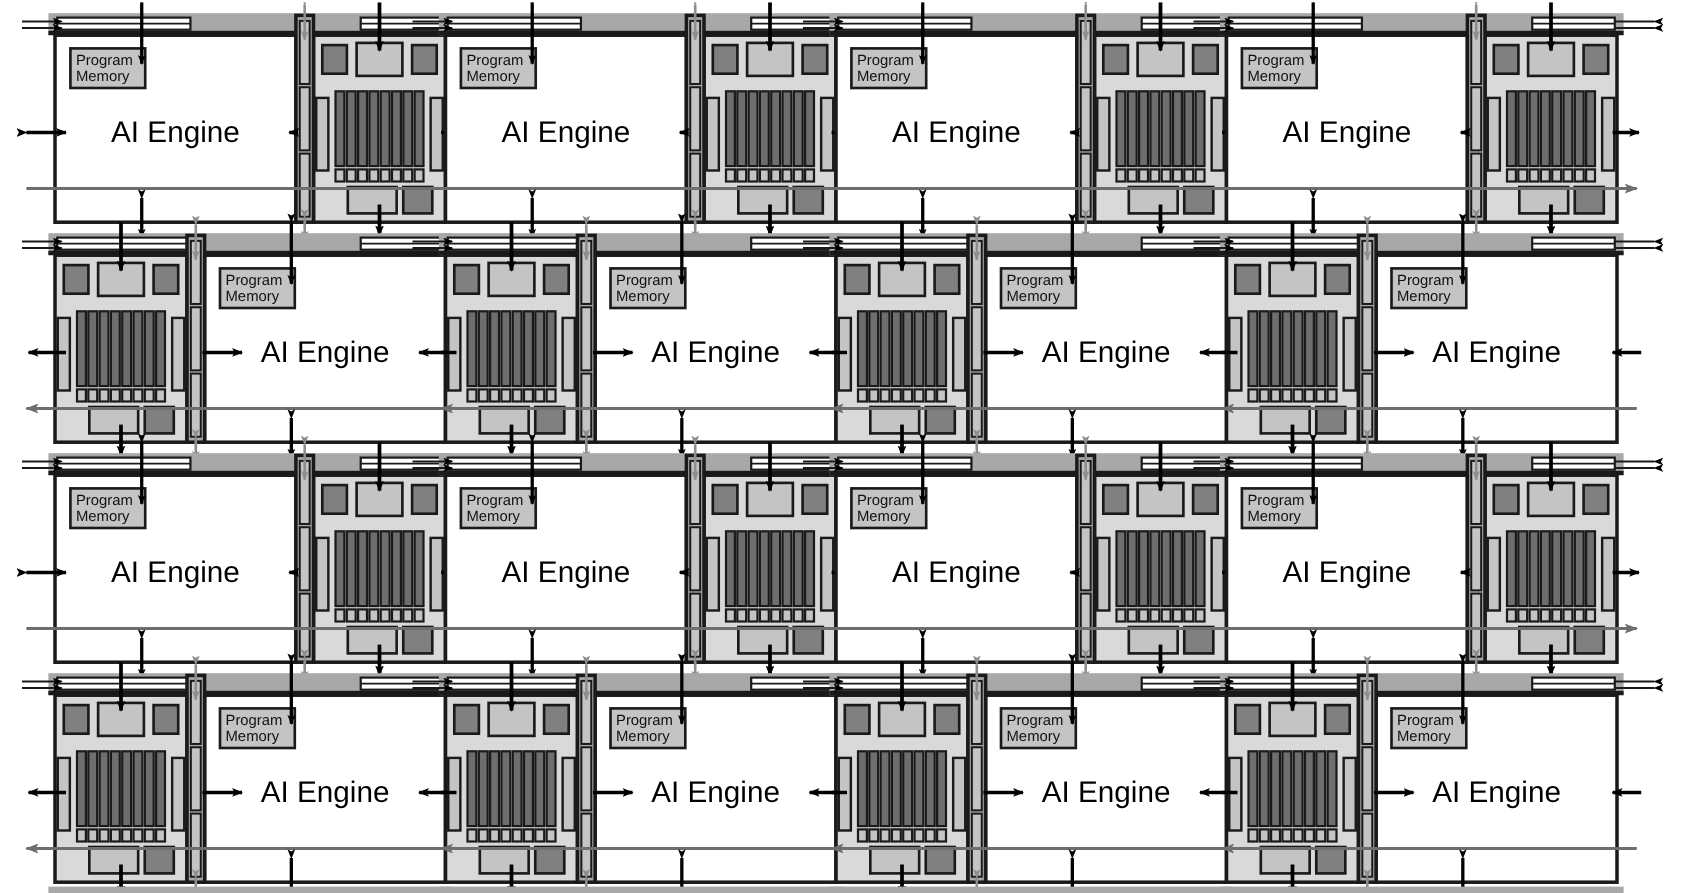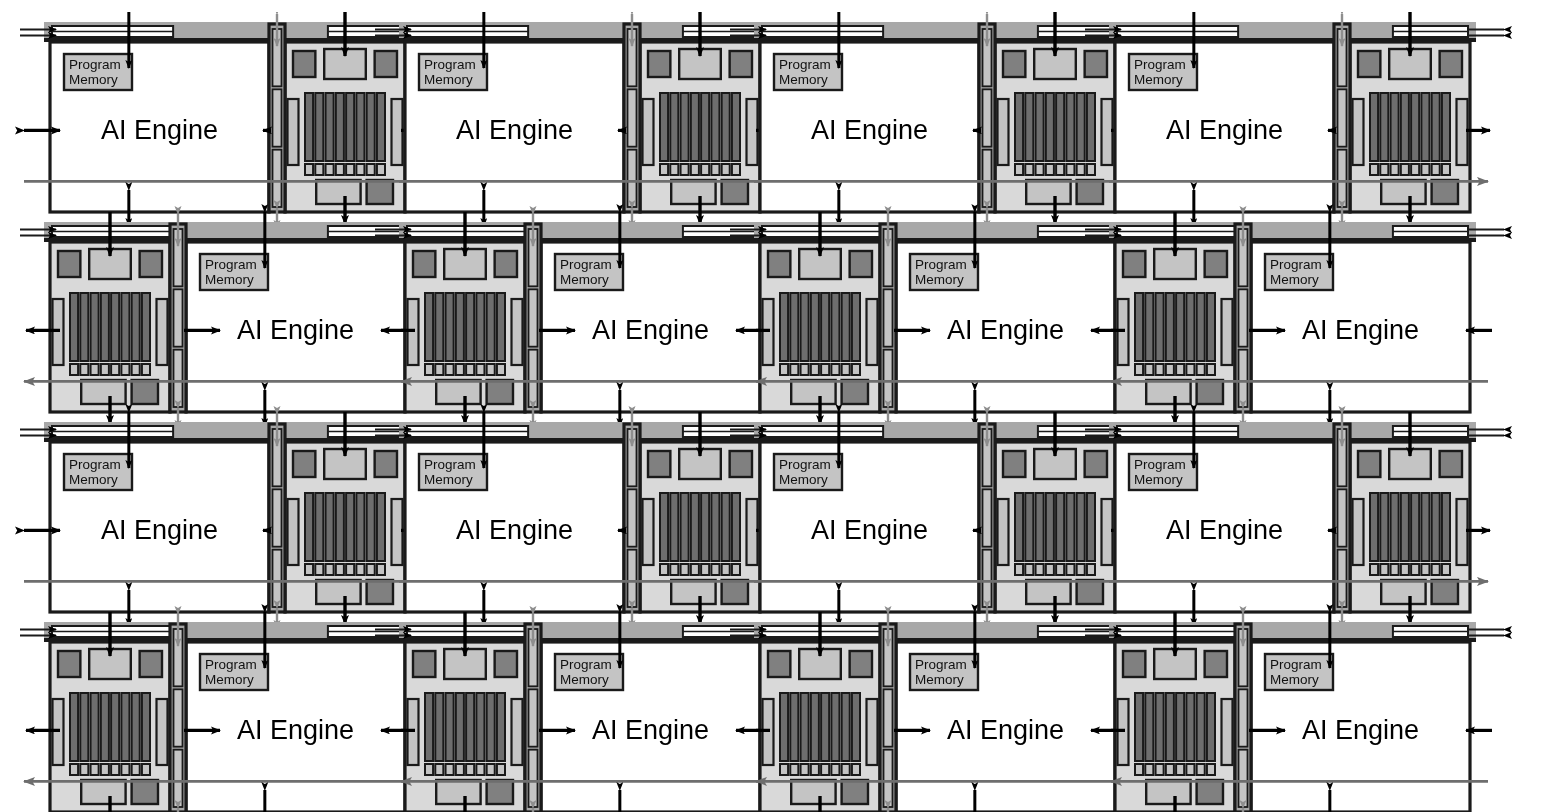--- a/index.html
+++ b/index.html
@@ -1,20 +1,20 @@
 <!DOCTYPE html>
 <html><head>
 <meta charset="utf-8">
 <style>
   html,body{margin:0;padding:0;background:#ffffff;}
   body{
     font-family:"Liberation Sans", sans-serif;
     width:1542px;height:812px;overflow:hidden;position:relative;
   }
-  #stage{position:absolute;left:0;top:12px;width:1542px;height:601px;}
+  #stage{position:absolute;left:0;top:2px;width:1542px;height:601px;}
   svg{display:block;}
   .ae-label{font-family:"Liberation Sans",sans-serif;font-size:27px;fill:#000;}
   .pm-label{font-family:"Liberation Sans",sans-serif;font-size:13.5px;fill:#111;}
 </style>
 </head>
 <body>
 
 <div id="stage">
   <svg id="svg" width="1542" height="812" viewBox="0 0 1542 812" xmlns="http://www.w3.org/2000/svg">
     <defs>

